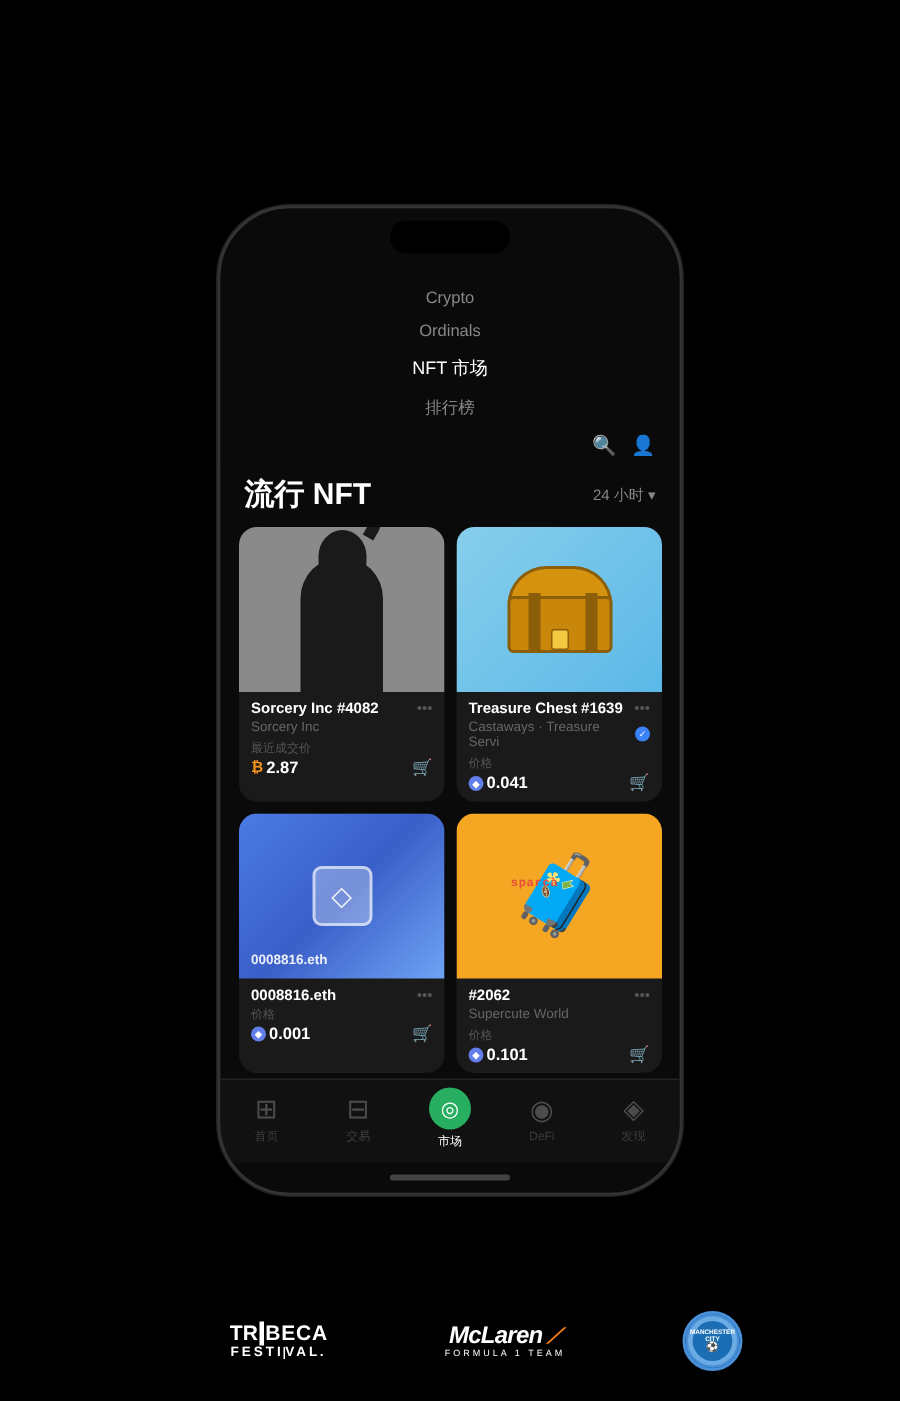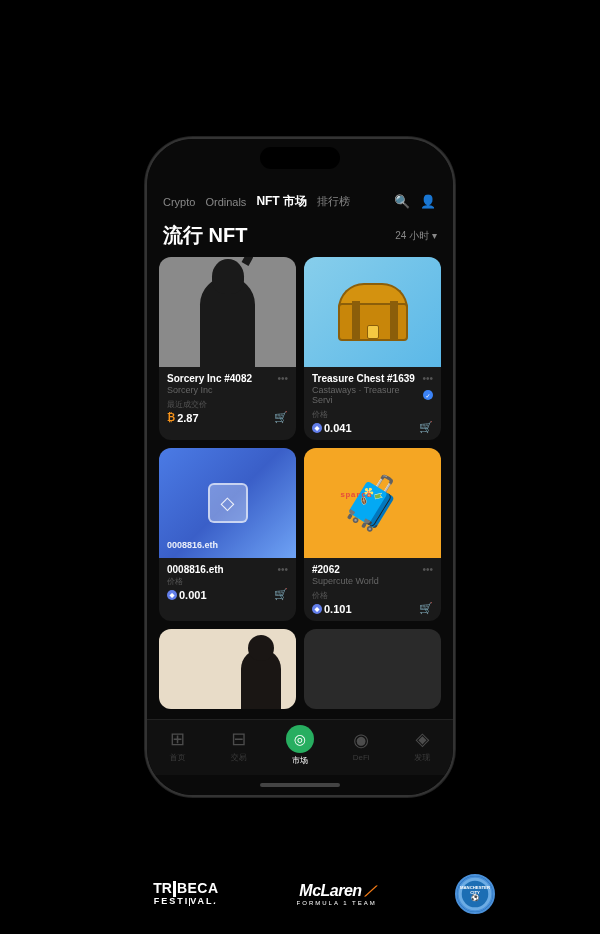--- a/index.html
+++ b/index.html
@@ -64,31 +64,32 @@
 
     
     .nav-bar {
       display: flex;
       align-items: center;
       padding: 8px 16px;
       gap: 10px;
       background: #0a0a0a;
       flex-shrink: 0;
       margin-top: 8px;
+      flex-direction: column;
     }
 
     .nav-item {
       font-size: 11px;
       color: #888;
       cursor: pointer;
     }
 
     .nav-item.active {
       color: #fff;
-      font-weight: 700;
+      font-weight: 400;
       font-size: 12px;
     }
 
     .nav-icons {
       margin-left: auto;
       display: flex;
       gap: 10px;
       align-items: center;
     }
 

